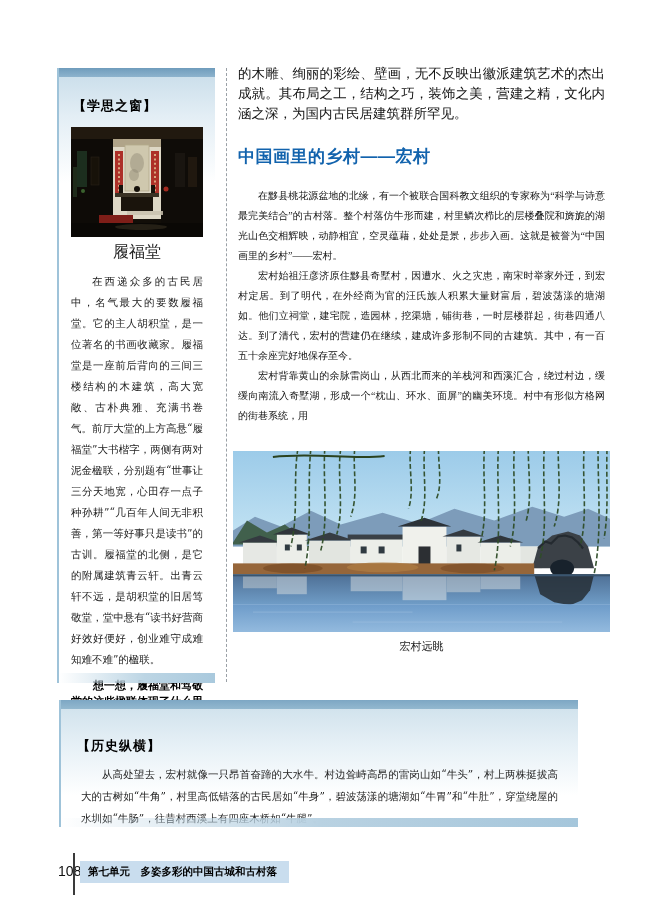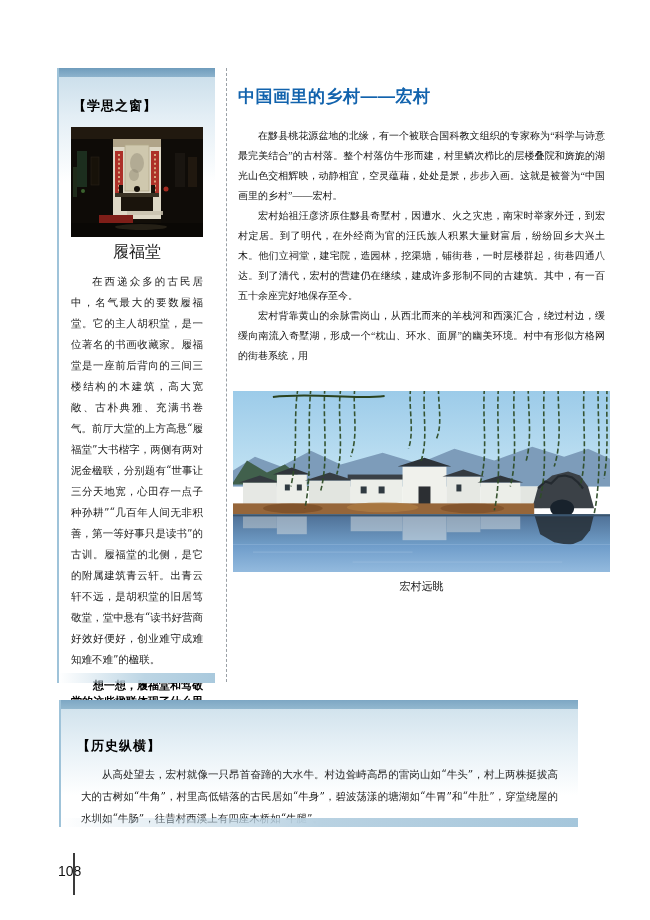--- a/index.html
+++ b/index.html
@@ -145,23 +145,24 @@
 
       <p class="sb-body">在西递众多的古民居中，名气最大的要数履福堂。它的主人胡积堂，是一位著名的书画收藏家。履福堂是一座前后背向的三间三楼结构的木建筑，高大宽敞、古朴典雅、充满书卷气。前厅大堂的上方高悬“履福堂”大书楷字，两侧有两对泥金楹联，分别题有“世事让三分天地宽，心田存一点子种孙耕”“几百年人间无非积善，第一等好事只是读书”的古训。履福堂的北侧，是它的附属建筑青云轩。出青云轩不远，是胡积堂的旧居笃敬堂，堂中悬有“读书好营商好效好便好，创业难守成难知难不难”的楹联。</p>
       <p class="sb-question">想一想，履福堂和笃敬堂的这些楹联体现了什么思想，你怎样评价这种思想？</p>
     </div>
     <div class="bar-bottom"></div>
   </aside>
 
   <div class="divider-dashed"></div>
 
   <main class="main-col">
+    <p class="para-cont">的木雕、绚丽的彩绘、壁画，无不反映出徽派建筑艺术的杰出成就。其布局之工，结构之巧，装饰之美，营建之精，文化内涵之深，为国内古民居建筑群所罕见。</p>
     <h2 class="section-heading">中国画里的乡村——宏村</h2>
     <p class="para">在黟县桃花源盆地的北缘，有一个被联合国科教文组织的专家称为“科学与诗意最完美结合”的古村落。整个村落仿牛形而建，村里鳞次栉比的层楼叠院和旖旎的湖光山色交相辉映，动静相宜，空灵蕴藉，处处是景，步步入画。这就是被誉为“中国画里的乡村”——宏村。</p>
-    <p class="para">宏村始祖汪彦济原住黟县奇墅村，因遭水、火之灾患，南宋时举家外迁，到宏村定居。到了明代，在外经商为官的汪氏族人积累大量财富后，纷纷回乡大兴土木。他们立祠堂，建宅院，造园林，挖渠塘，铺街巷，一时层楼群起，街巷四通八达。到了清代，宏村的营建仍在继续，建成许多形制不同的古建筑。其中，有一百五十余座完好地保存至今。</p>
+    <p class="para">宏村始祖汪彦济原住黟县奇墅村，因遭水、火之灾患，南宋时举家外迁，到宏村定居。到了明代，在外经商为官的汪氏族人积累大量财富后，碧波荡漾的塘湖如。他们立祠堂，建宅院，造园林，挖渠塘，铺街巷，一时层楼群起，街巷四通八达。到了清代，宏村的营建仍在继续，建成许多形制不同的古建筑。其中，有一百五十余座完好地保存至今。</p>
     <p class="para">宏村背靠黄山的余脉雷岗山，从西北而来的羊栈河和西溪汇合，绕过村边，缓缓向南流入奇墅湖，形成一个“枕山、环水、面屏”的幽美环境。村中有形似方格网的街巷系统，用</p>
 
     <figure class="village-figure">
       <svg viewBox="0 0 378 182" preserveAspectRatio="none">
         <defs>
           <linearGradient id="skyG" x1="0" y1="0" x2="0" y2="1">
             <stop offset="0" stop-color="#9ccbe9"></stop>
               <stop offset="1" stop-color="#c6e5f4"></stop>
           </linearGradient>
           <linearGradient id="waterG" x1="0" y1="0" x2="0" y2="1">
@@ -254,14 +255,15 @@
 
   <section class="history-box">
     <div class="bar-top"></div>
     <h3 class="hb-title">【历史纵横】</h3>
     <p class="hb-body">从高处望去，宏村就像一只昂首奋蹄的大水牛。村边耸峙高昂的雷岗山如“牛头”，村上两株挺拔高大的古树如“牛角”，村里高低错落的古民居如“牛身”，碧波荡漾的塘湖如“牛胃”和“牛肚”，穿堂绕屋的水圳如“牛肠”，往昔村西溪上有四座木桥如“牛腿”。</p>
     <div class="bar-bottom"></div>
   </section>
 
   <span class="footer-pagenum">108</span>
   <span class="footer-vline"></span>
+  <span class="footer-unitbar">第七单元　多姿多彩的中国古城和古村落</span>
 
 </div>
 
 </body></html>

